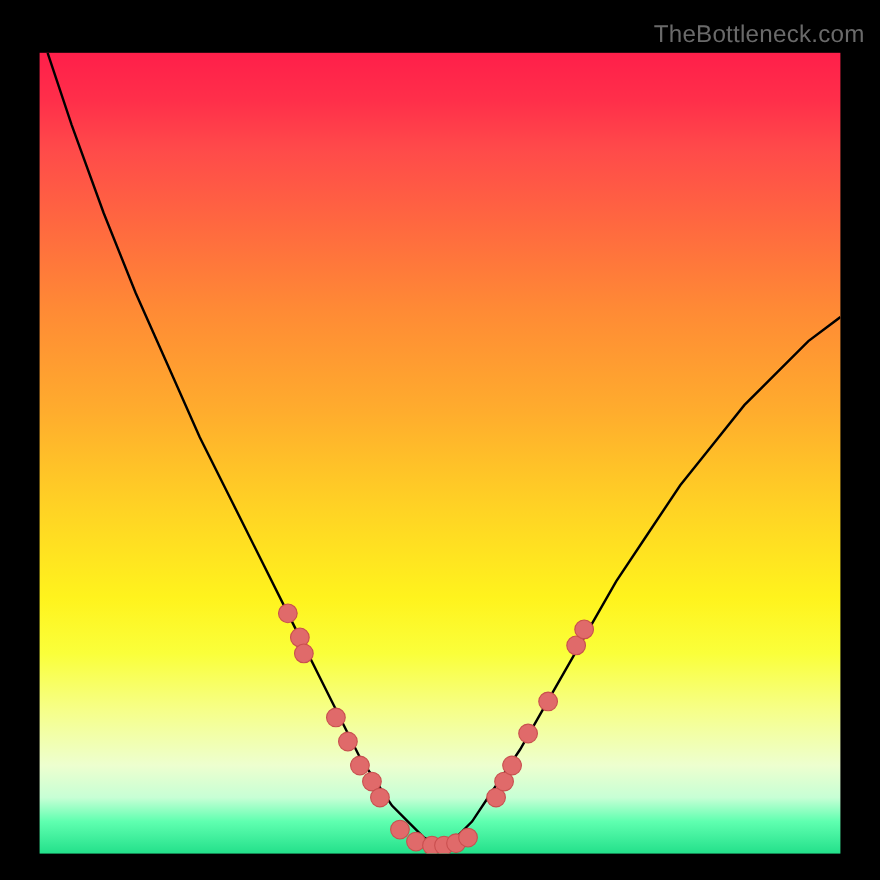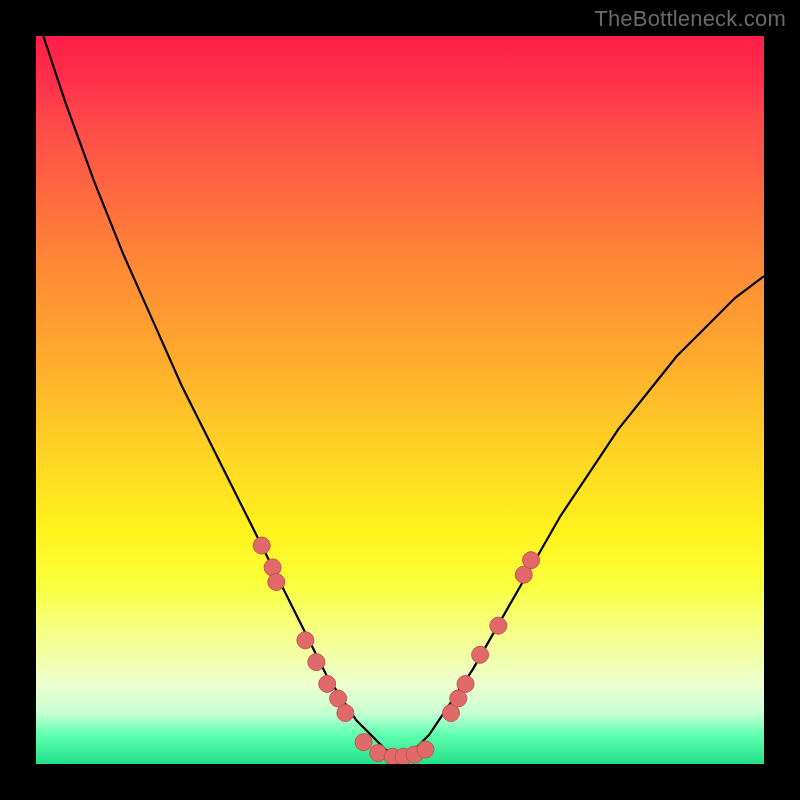--- a/index.html
+++ b/index.html
@@ -6,21 +6,21 @@
     margin: 0;
     padding: 0;
     width: 800px;
     height: 800px;
     background: #000;
     overflow: hidden;
     font-family: Arial, Helvetica, sans-serif;
   }
   .frame {
     position: absolute;
-    top: 0;
+    top: 12px;
     left: 0;
     width: 800px;
     height: 641px;
     background: #000;
   }
   .plot-area {
     position: absolute;
     top: 36px;
     left: 36px;
     width: 728px;

